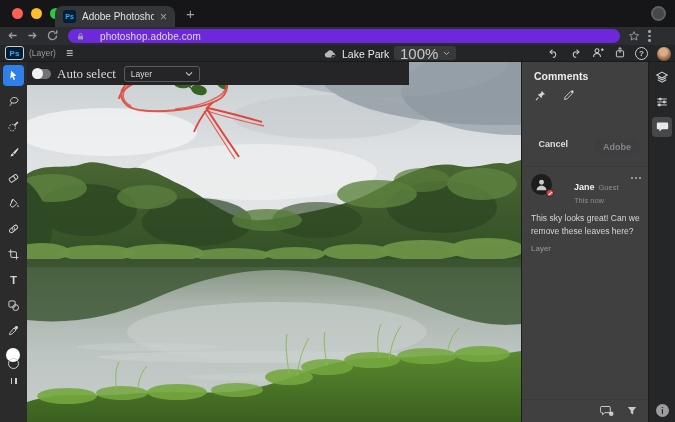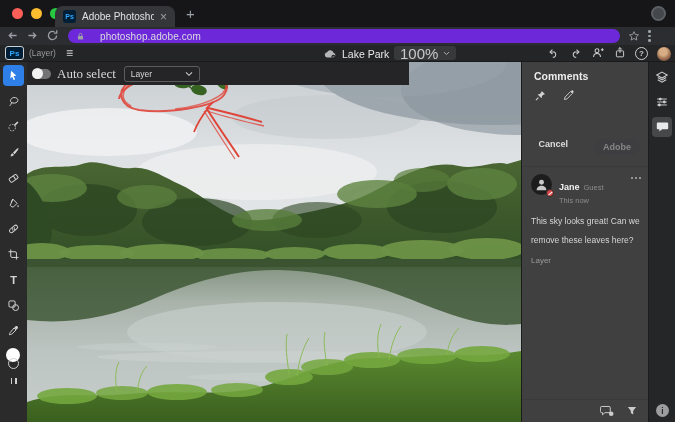--- a/index.html
+++ b/index.html
@@ -68,31 +68,31 @@
   .cmt-tools { position:absolute; left:12px; top:27px; display:flex; gap:15px; color:#d2d2d2; }
   .cmt-input { position:absolute; left:9px; top:47px; width:109px; height:21px; background:#242425; border:1px solid #545456; border-radius:4px; display:flex; align-items:center; padding:0 6px; }
   .cmt-input input { flex:1; min-width:0; background:transparent; border:none; outline:none; color:#cfcfcf; font-size:8px; font-family:"Liberation Sans", sans-serif; }
   .cmt-input input::placeholder { color:#8b8b8b; }
   .at { color:#9a9a9a; font-size:9px; }
   .cmt-btns { position:absolute; left:0; top:77px; width:127px; display:flex; justify-content:flex-end; align-items:flex-start; gap:26px; padding-right:9px;padding-left:15px; }
   .cancel { color:#dcdcdc; font-size:9px; font-weight:bold; }
   .submit { background:#3e3e40; color:#858587; font-size:9px; font-weight:bold; padding:3px 9px; border-radius:9px; }
   .cmt-div { position:absolute; left:0; top:104px; width:127px; height:1px; background:#3a3a3b; }
   .thread { position:absolute; left:9px; top:112px; width:110px; }
-  .c-head { position:relative; display:flex; align-items:flex-start; gap:7px; }
+  .c-head { position:relative; display:flex; align-items:flex-start; gap:22px; }
   .c-avatar { position:relative; width:21px; height:21px; border-radius:50%; background:#1d1d1e; flex:none; }
   .c-avatar svg { position:absolute; left:3px; top:3px; }
   .c-badge { position:absolute; right:-2px; bottom:-2px; width:8px; height:8px; border-radius:50%; background:#dd4545; border:1.5px solid #2d2d2e; }
   .c-badge:after { content:""; position:absolute; left:1.2px; top:2.6px; width:5px; height:1.4px; background:#fff; transform:rotate(-40deg); }
   .c-name { color:#f0f0f0; font-size:9px; font-weight:bold; }
   .c-role { color:#8d8d8d; font-size:7.5px; margin-left:4px; }
   .c-time { color:#8d8d8d; font-size:7.5px; margin-top:2px; }
   .c-menu { position:absolute; right:0; top:3px; display:flex; gap:2px; }
   .c-menu i { width:2px; height:2px; border-radius:50%; background:#b0b0b0; }
-  .c-text { margin-top:7px; color:#d6d6d6; font-size:8.5px; line-height:19px; }
+  .c-text { margin-top:7px; color:#d6d6d6; font-size:8.5px; line-height:13px; }
   .c-reply { margin-top:6px; color:#9a9a9a; font-size:8px; }
   .cmt-footer { position:absolute; left:0; bottom:0; width:127px; height:23px; border-top:1px solid #3a3a3b; display:flex; align-items:center; justify-content:flex-end; gap:12px; padding-right:11px; color:#cbcbcb; }
 
   
   .rail { position:absolute; left:648px; top:0; width:27px; height:360px; background:#252627; border-left:1px solid #1c1c1d; display:flex; flex-direction:column; align-items:center; padding-top:5px; }
   .rail-btn { width:20px; height:20px; border-radius:4px; display:flex; align-items:center; justify-content:center; color:#cfcfcf; margin-bottom:5px; }
   .rail-btn.sel { background:#47484a; color:#e9e9e9; }
   .rail-info { position:absolute; bottom:5px; left:7px; width:13px; height:13px; border-radius:50%; background:#9d9d9f; color:#2a2a2b; font-size:8.5px; font-weight:bold; display:flex; align-items:center; justify-content:center; }
 </style>
 </head>

